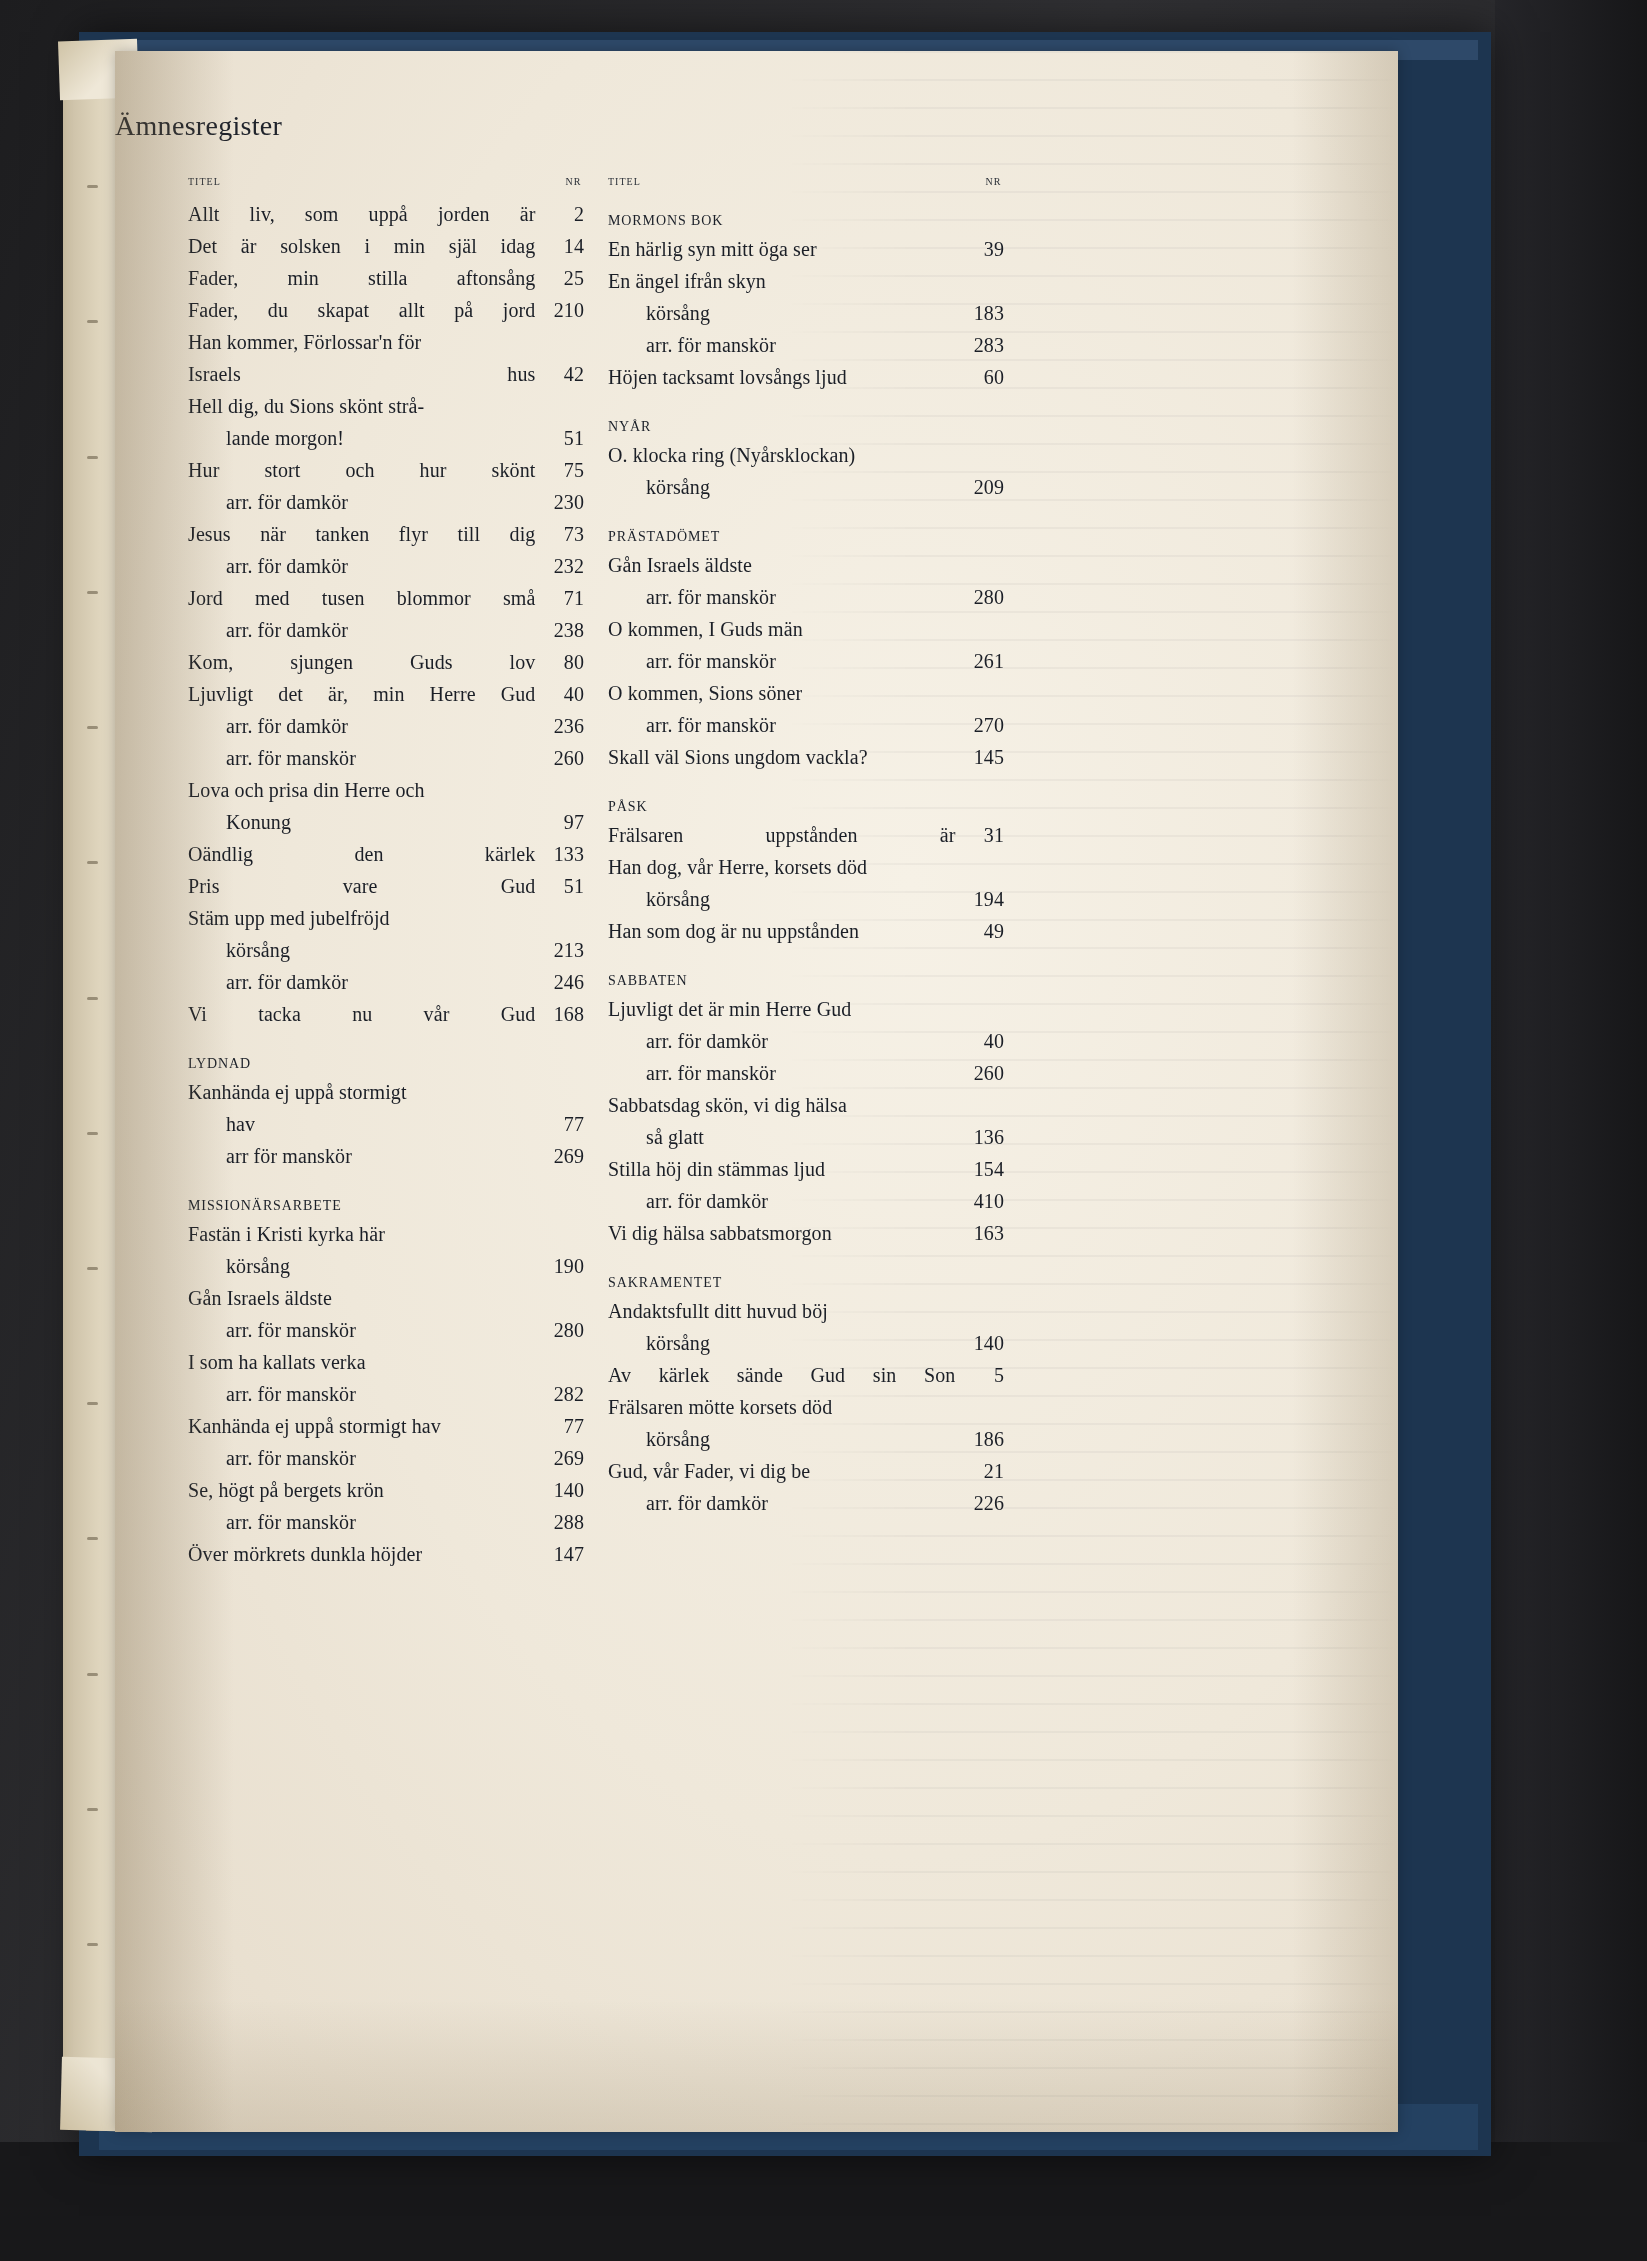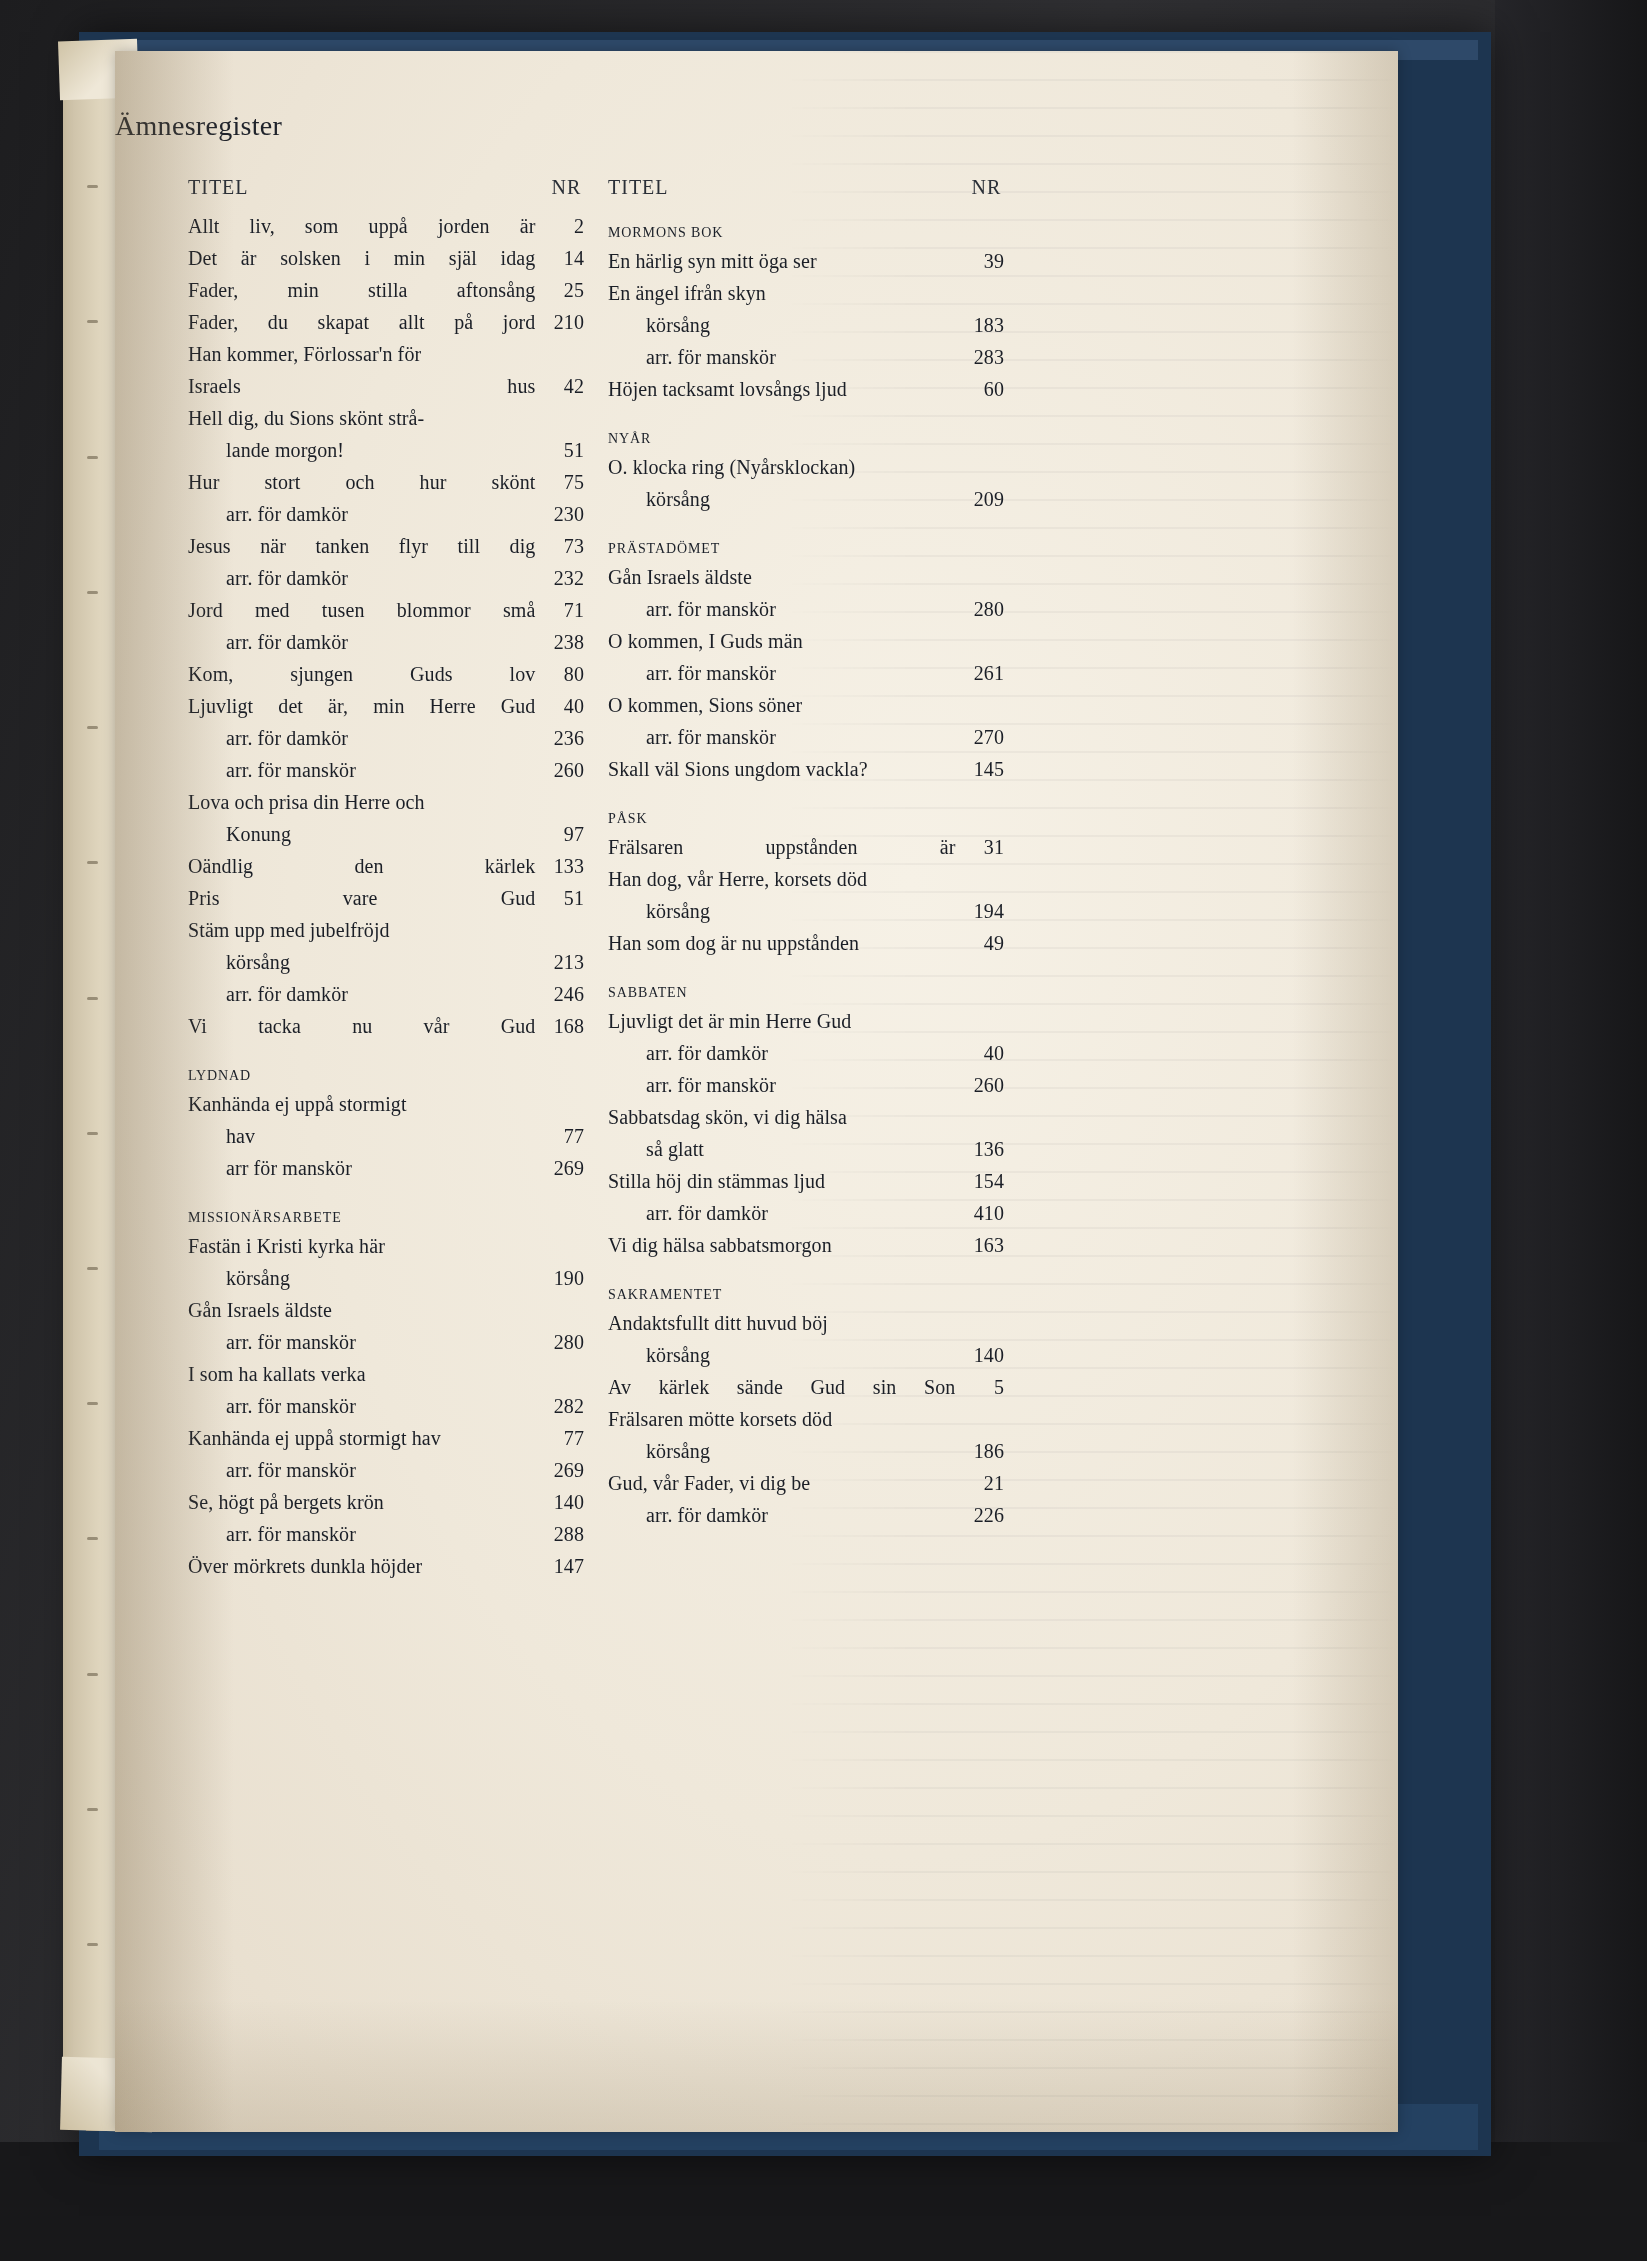--- a/index.html
+++ b/index.html
@@ -144,21 +144,21 @@
     top: 125px;
     width: 396px;
     color: #1b1f27;
   }
   #col-left  { left: 73px; }
   #col-right { left: 493px; }
 
   .col-head {
     display: flex;
     justify-content: space-between;
-    font-size: 20px;
+    font-size: 10px;
     letter-spacing: 1px;
     color: #2b3038;
     margin-bottom: 10.6px;
     padding-right: 2.6px;
   }
 
   .entry {
     display: flex;
     align-items: baseline;
     font-size: 20px;

